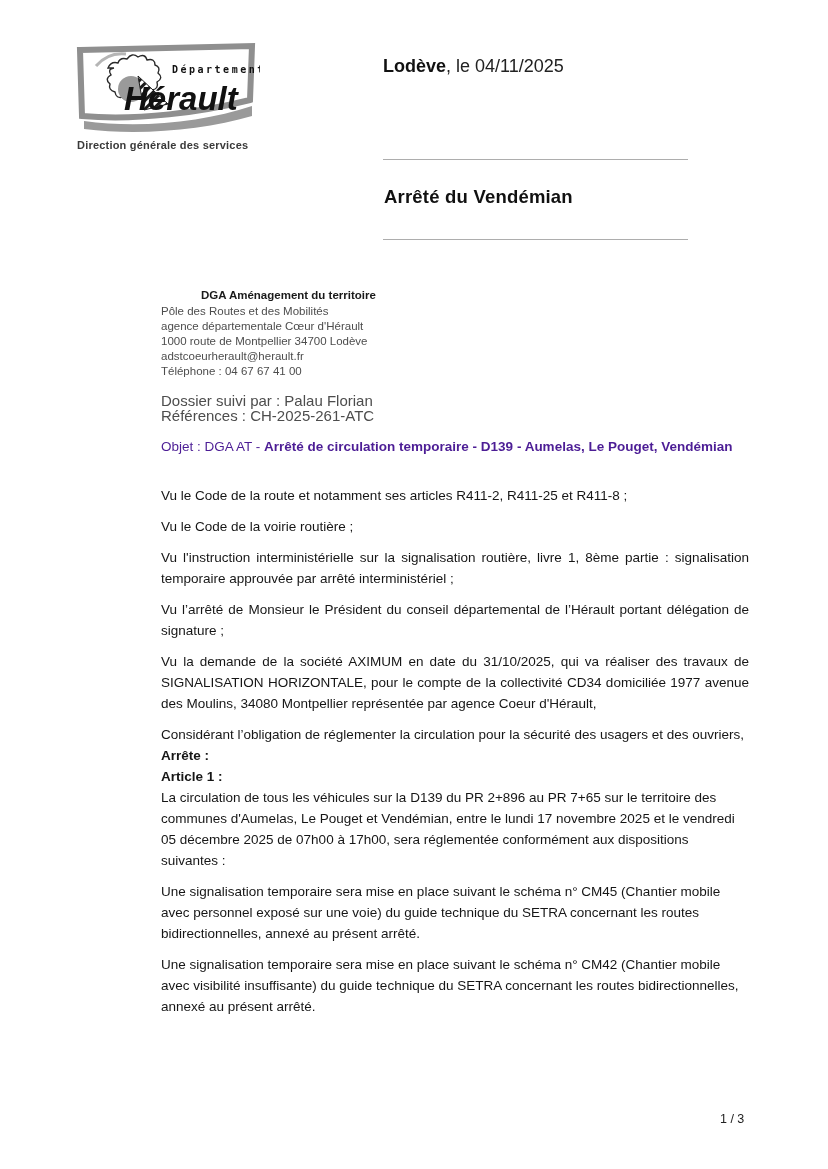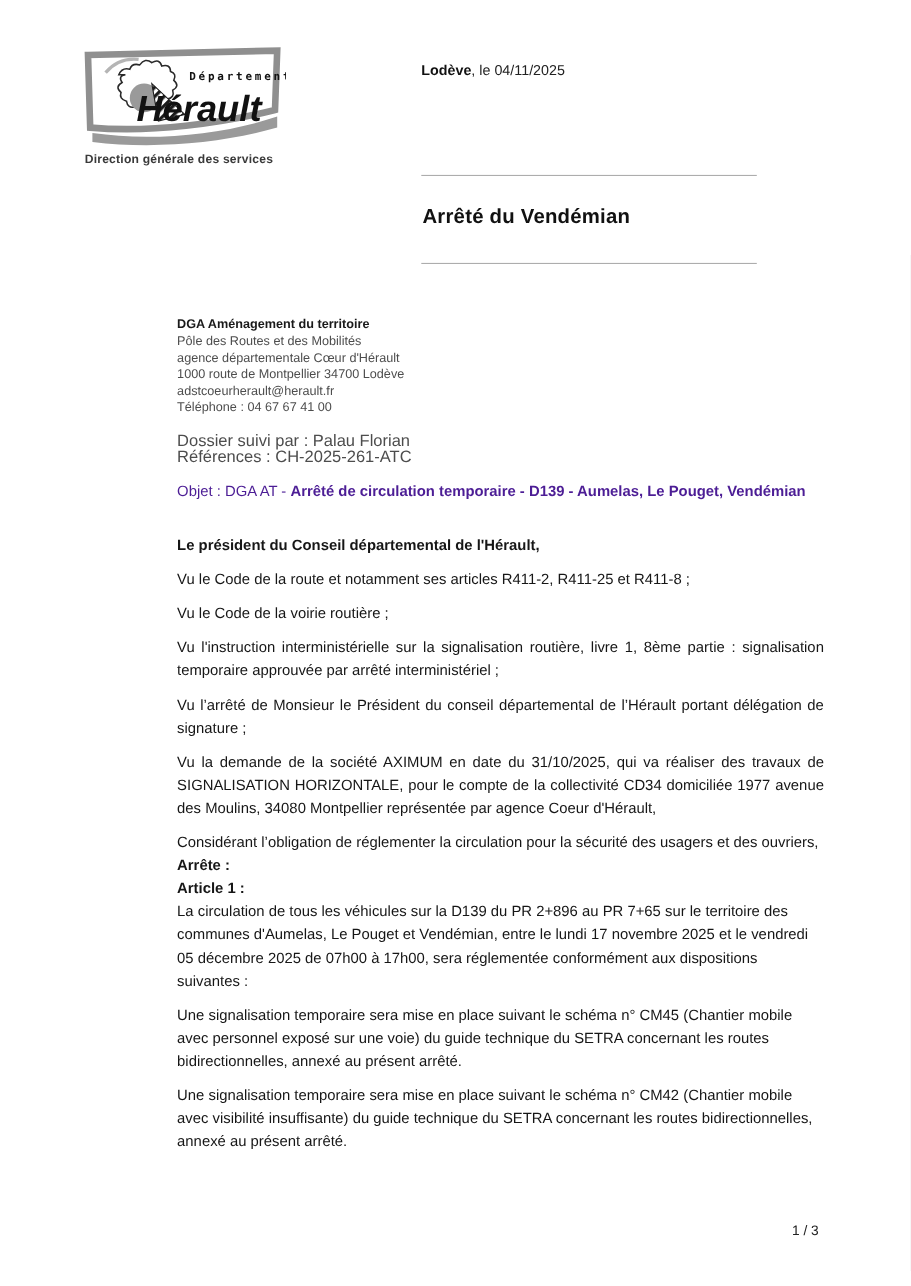--- a/index.html
+++ b/index.html
@@ -5,29 +5,29 @@
   html,body{margin:0;padding:0;background:#e8e8e8;}
   .page{
     position:relative;width:828px;height:1169px;margin:0 auto;background:#ffffff;
     font-family:"Liberation Sans","DejaVu Sans",sans-serif;color:#1a1a1a;overflow:hidden;
   }
   .abs{position:absolute;}
   
   .logo-wrap{left:74px;top:42px;width:186px;height:92px;}
   .logo-caption{left:77px;top:139px;font-size:11px;font-weight:bold;color:#3a3a3a;letter-spacing:.2px;}
   
-  .date-line{left:383px;top:56px;font-size:13px;color:#222;}
+  .date-line{left:383px;top:56px;font-size:18px;color:#222;}
   .date-line b{color:#111;}
   .rule{left:383px;width:305px;height:1px;background:#adadad;}
   .rule-top{top:159px;}
   .rule-bottom{top:239px;}
   .doc-title{left:384px;top:186px;font-size:18.5px;font-weight:bold;color:#111;letter-spacing:.2px;}
   
   .contact{left:161px;top:288px;font-size:11.5px;line-height:15px;color:#4d4d4d;}
-  .contact .service{color:#1a1a1a;font-weight:bold;margin-bottom:1px;}
+  .contact .service{color:#1a1a1a;font-weight:bold;margin-bottom:1px;margin-left:40px;}
   .dossier{left:161px;top:393px;font-size:15px;line-height:15px;color:#4d4d4d;}
   
   .objet{left:161px;top:436px;width:594px;font-size:13.5px;line-height:21px;color:#4c1d95;}
   .objet b{font-weight:bold;}
   
   .body-text{left:161px;top:485px;width:588px;font-size:13.5px;line-height:21px;color:#161616;}
   .body-text p{margin:0 0 10px 0;}
   .body-text p.justify{text-align:justify;}
   .body-text p.bold{font-weight:bold;}
   .body-text p.tight{margin-bottom:0;}
@@ -82,21 +82,20 @@
   </div>
 
   <div class="abs dossier">
     <div>Dossier suivi par : Palau Florian</div>
     <div>Références : CH-2025-261-ATC</div>
   </div>
 
   <div class="abs objet"><span>Objet : DGA AT - </span><b>Arrêté de circulation temporaire - D139 - Aumelas, Le Pouget, Vendémian</b></div>
 
   <div class="abs body-text">
-    <p class="bold">Le président du Conseil départemental de l'Hérault,</p>
     <p>Vu le Code de la route et notamment ses articles R411-2, R411-25 et R411-8 ;</p>
     <p>Vu le Code de la voirie routière ;</p>
     <p class="justify">Vu l'instruction interministérielle sur la signalisation routière, livre 1, 8ème partie : signalisation temporaire approuvée par arrêté interministériel  ;</p>
     <p class="justify">Vu l’arrêté de Monsieur le Président du conseil départemental de l’Hérault portant délégation de signature ;</p>
     <p class="justify">Vu la demande de la société AXIMUM en date du 31/10/2025, qui va réaliser des travaux de SIGNALISATION HORIZONTALE, pour le compte de la collectivité CD34 domiciliée 1977 avenue des Moulins, 34080 Montpellier représentée par agence Coeur d'Hérault,</p>
     <p class="justify tight">Considérant l’obligation de réglementer la circulation pour la sécurité des usagers et des ouvriers,</p>
     <p class="bold tight">Arrête :</p>
     <p class="bold tight">Article 1 :</p>
     <p>La circulation de tous les véhicules sur la D139 du PR 2+896 au PR 7+65 sur le territoire des communes d'Aumelas, Le Pouget et Vendémian, entre le lundi 17 novembre 2025 et le vendredi 05 décembre 2025 de 07h00 à 17h00, sera réglementée conformément aux dispositions suivantes :</p>
     <p>Une signalisation temporaire sera mise en place suivant le schéma n° CM45 (Chantier mobile avec personnel exposé sur une voie) du guide technique du SETRA concernant les routes bidirectionnelles, annexé au présent arrêté.</p>

